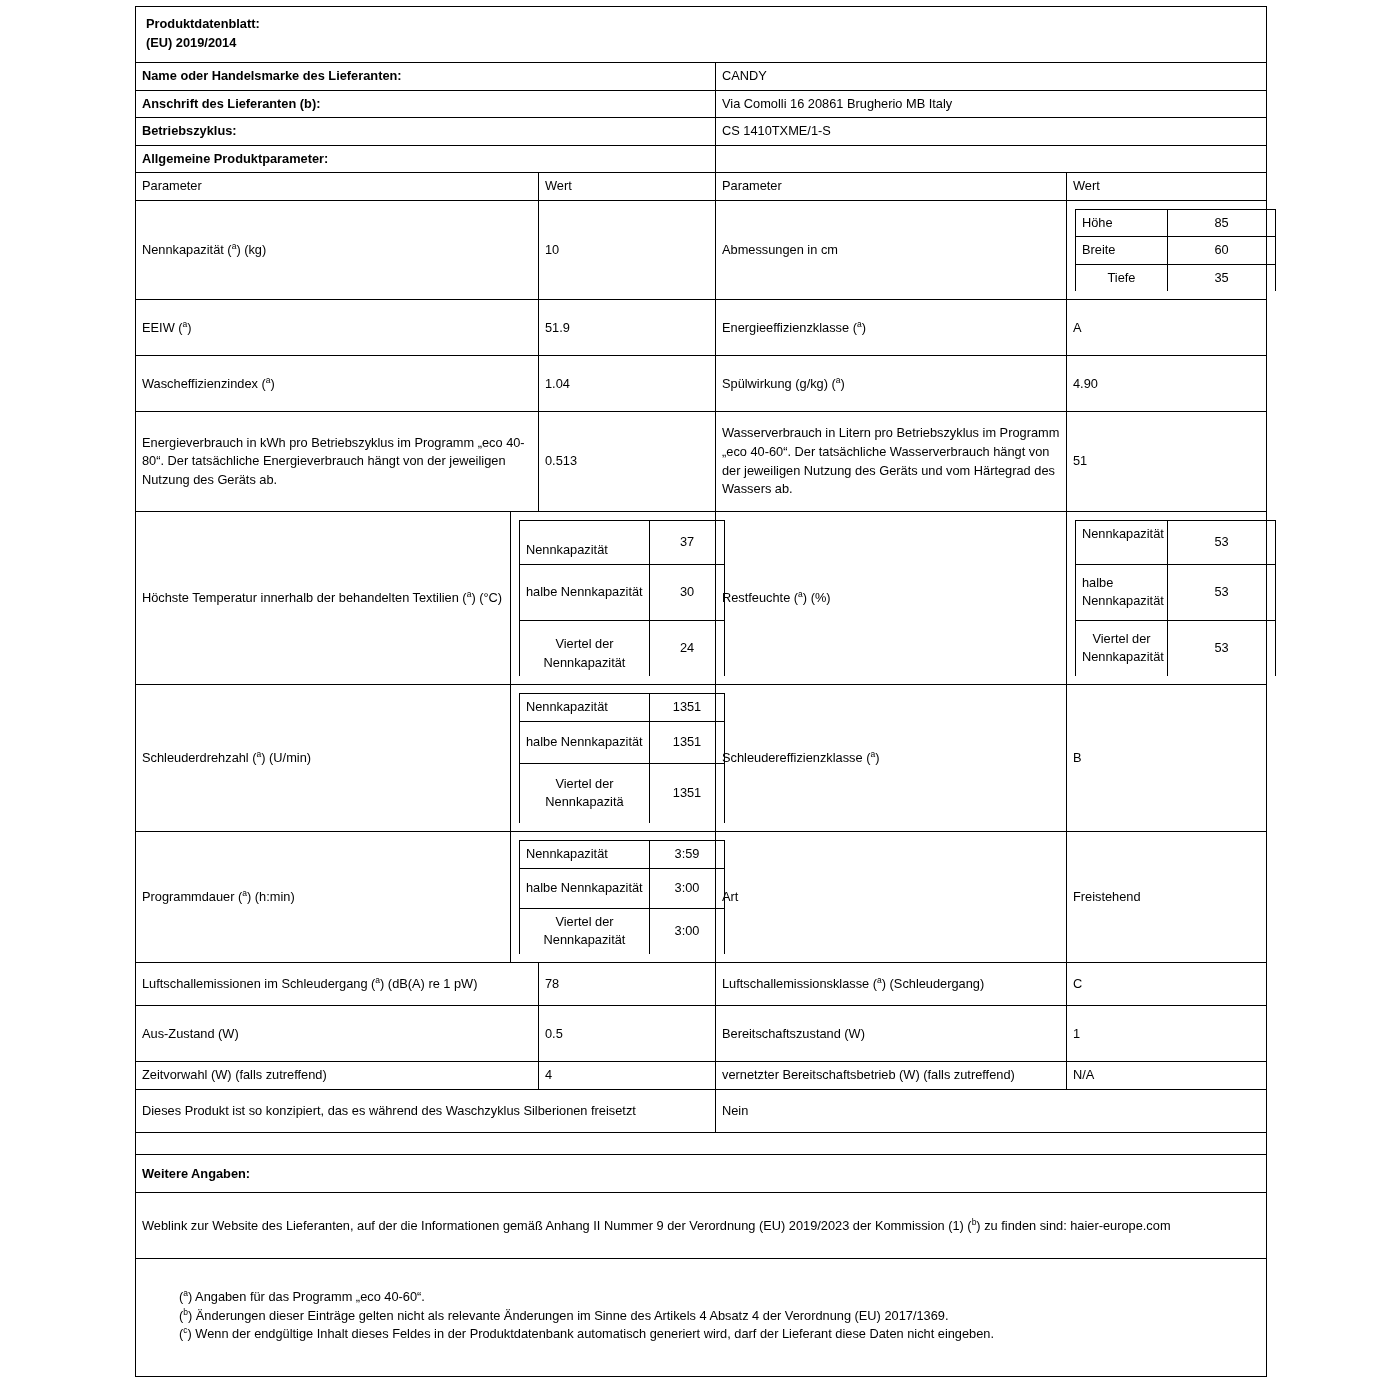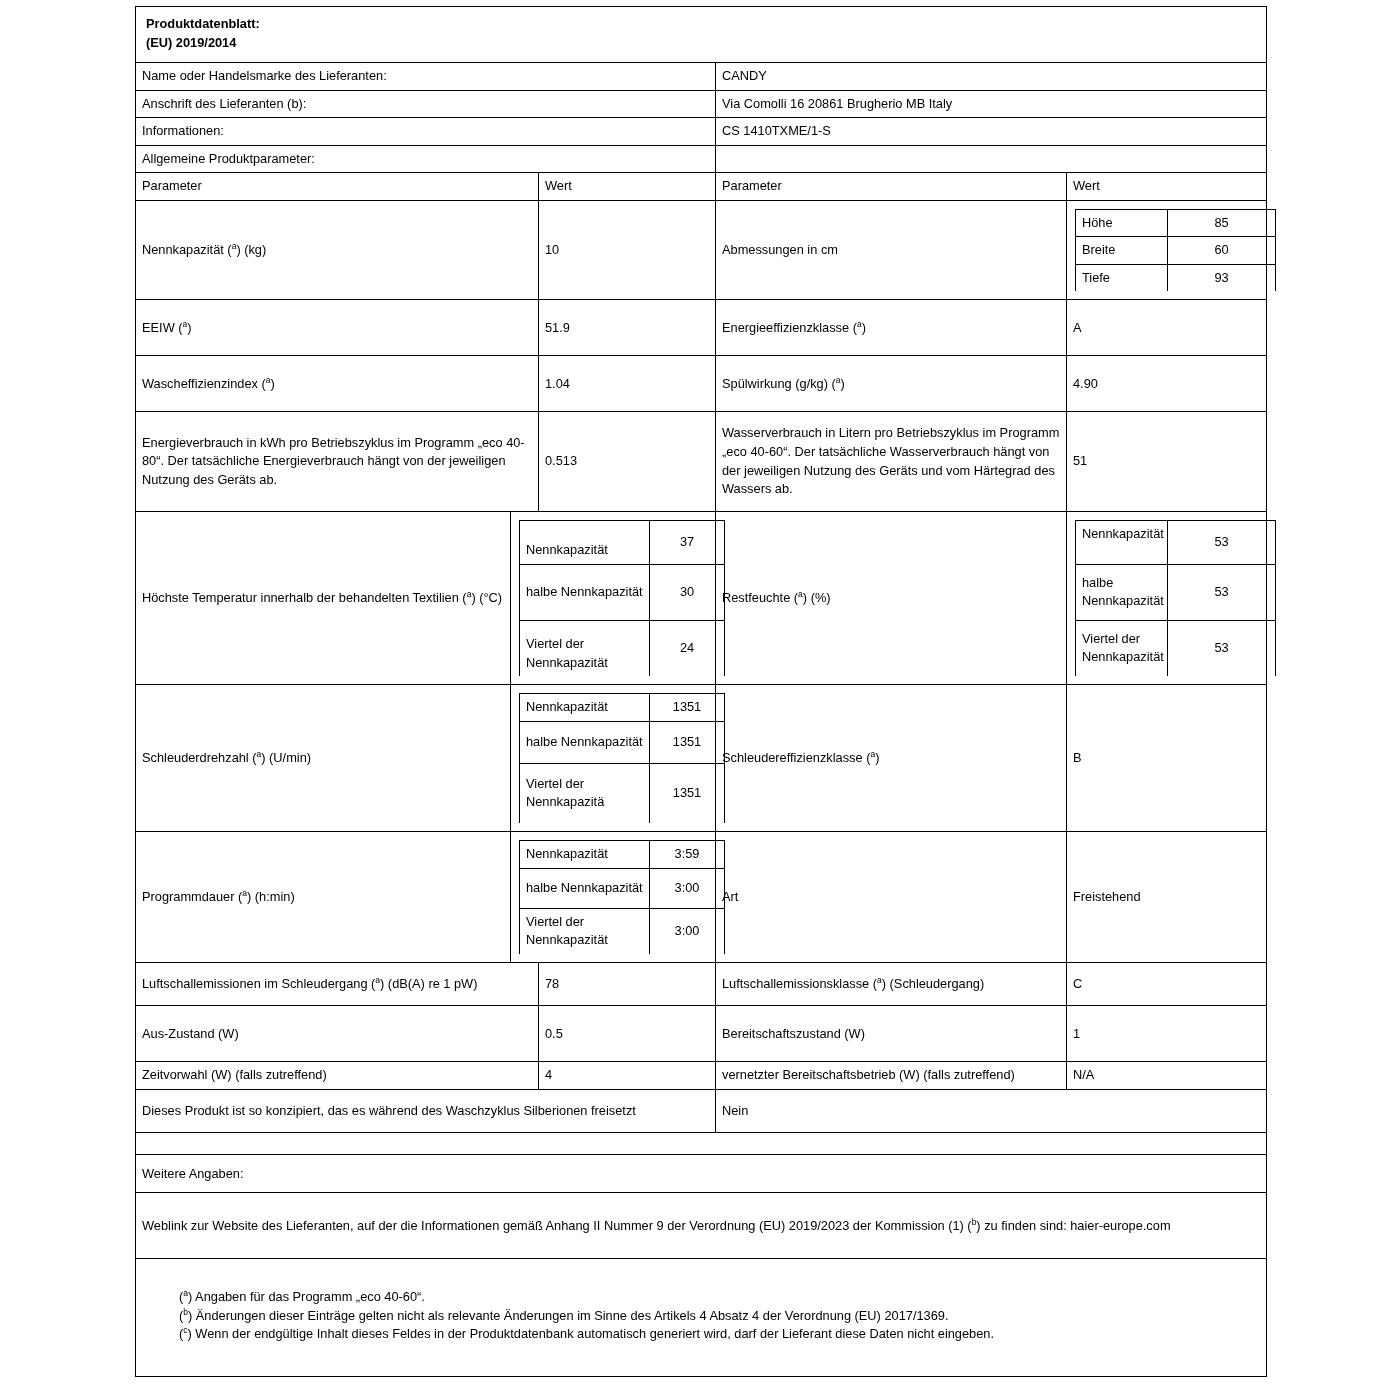--- a/index.html
+++ b/index.html
@@ -37,21 +37,21 @@
     vertical-align: middle;
     box-sizing: border-box;
   }
   .title-cell {
     border: 1.6px solid #000000;
     padding: 8px 10px 10px 10px !important;
     font-weight: bold;
     font-size: 17.5px;
     line-height: 1.45;
   }
-  .lbl { font-weight: normal; }
+  .lbl { font-weight: bold; }
   .ctr { text-align: left; }
   .mid { vertical-align: middle; }
   .top { vertical-align: top; }
   sup {
     font-size: 8.5px;
     vertical-align: super;
     line-height: 0;
   }
   .sub-table {
     width: 100%;
@@ -59,21 +59,21 @@
     table-layout: fixed;
     margin: 0;
   }
   .sub-table td {
     border: 0;
     border-bottom: 1.6px solid #000000;
     padding: 4px 6px;
     font-size: 12.8px;
     line-height: 1.45;
   }
-  .sub-table tr:last-child td { border-bottom: 0; }
+  .sub-table tr:last-child td { border-bottom: 0; text-align: center; }
   .sub-table td.sub-val {
     border-left: 1.6px solid #000000;
     text-align: center;
   }
   td.nest { padding: 8px !important; vertical-align: top; }
   .foot-cell {
     padding: 16px 8px 20px 8px !important;
     line-height: 1.62;
     font-size: 12.8px;
   }
@@ -109,21 +109,21 @@
       <td class="lbl" colspan="4">Name oder Handelsmarke des Lieferanten:</td>
       <td colspan="3">CANDY</td>
     </tr>
 
     <tr>
       <td class="lbl" colspan="4">Anschrift des Lieferanten (b):</td>
       <td colspan="3">Via Comolli 16 20861 Brugherio MB Italy</td>
     </tr>
 
     <tr>
-      <td class="lbl" colspan="4">Informationen:</td>
+      <td class="lbl" colspan="4">Betriebszyklus:</td>
       <td colspan="3">CS 1410TXME/1-S</td>
     </tr>
 
     <tr>
       <td class="lbl" colspan="4">Allgemeine Produktparameter:</td>
       <td colspan="3"></td>
     </tr>
 
     <tr>
       <td colspan="2">Parameter</td>
@@ -146,21 +146,21 @@
                 <tr>
             <td>Höhe</td>
             <td class="sub-val">85</td>
           </tr>
           <tr>
             <td>Breite</td>
             <td class="sub-val">60</td>
           </tr>
           <tr>
             <td>Tiefe</td>
-            <td class="sub-val">93</td>
+            <td class="sub-val">35</td>
           </tr>
         </tbody>
             </table>
       </td>
     </tr>
 
     <tr>
       <td class="tall" colspan="2"><span>EEIW (</span><sup>a</sup><span>)</span></td>
       <td class="ctr" colspan="2">51.9</td>
       <td><span>Energieeffizienzklasse (</span><sup>a</sup><span>)</span></td>

